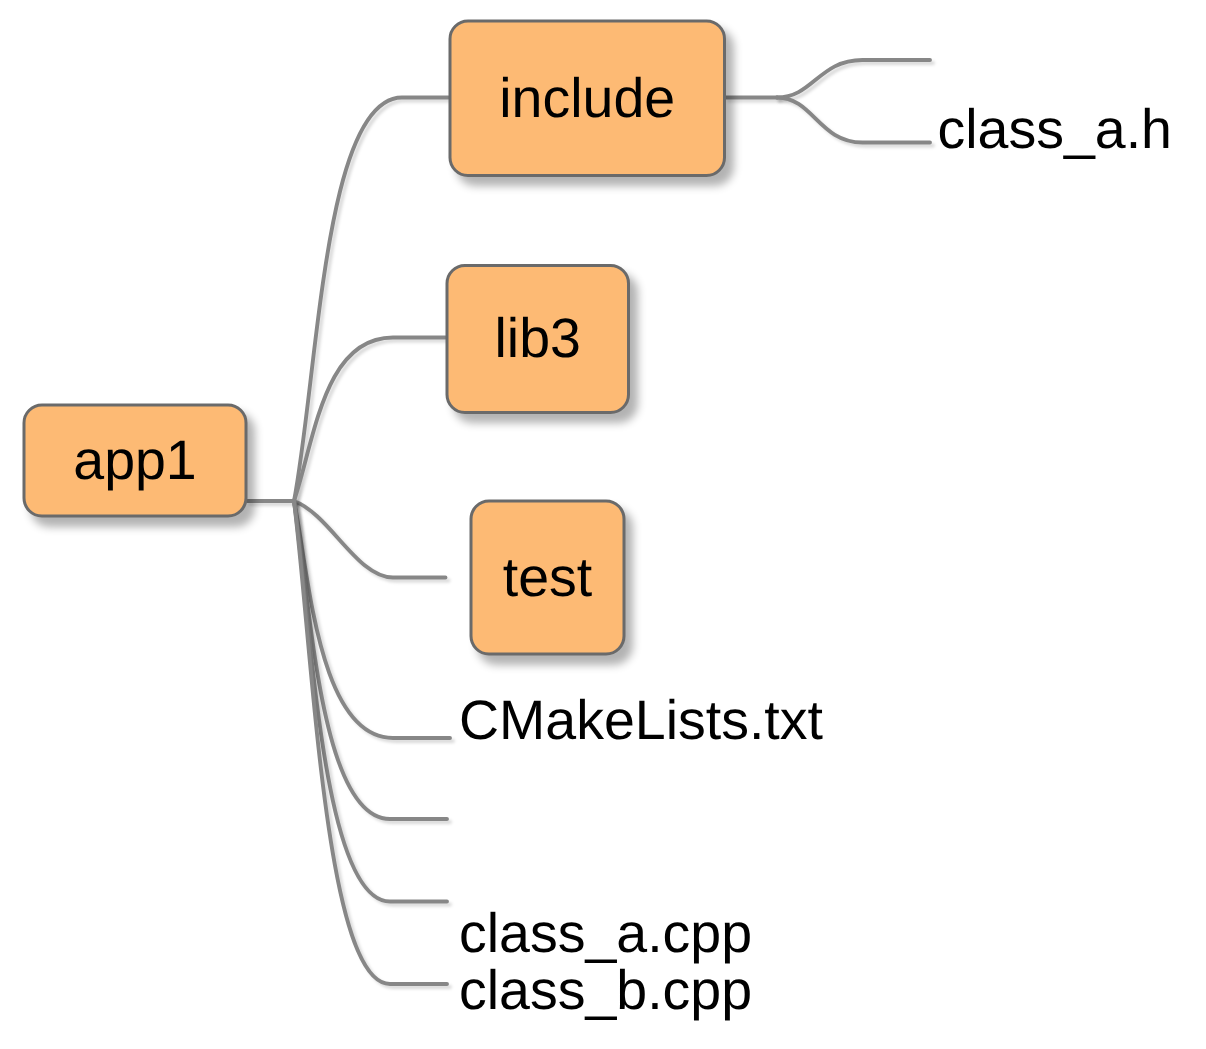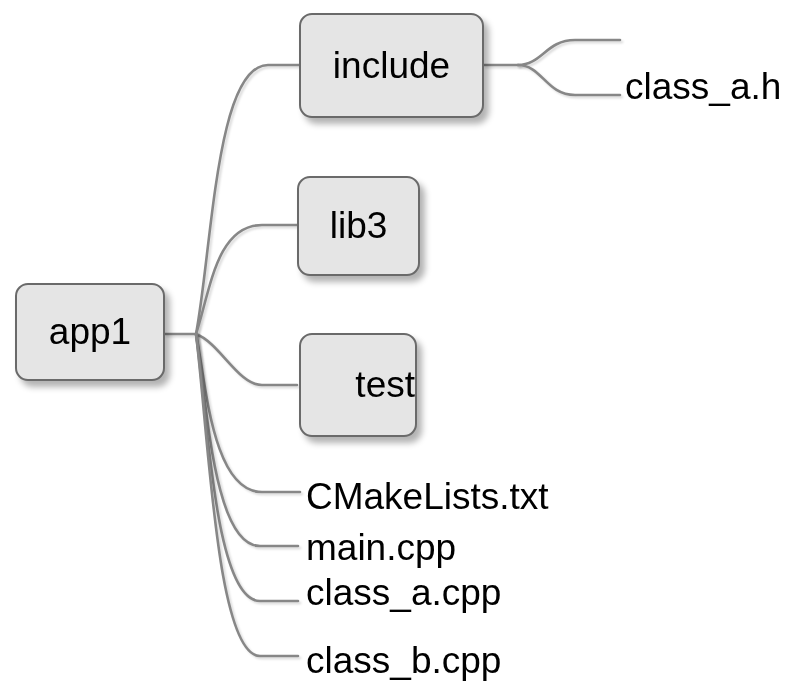--- a/index.html
+++ b/index.html
@@ -27,46 +27,46 @@
     stroke: #878787;
     stroke-width: 2.6;
     stroke-linecap: round;
     filter: drop-shadow(2px 2px 1px rgba(0,0,0,0.15));
   }
   .node {
     position: absolute;
     display: flex;
     align-items: center;
     justify-content: center;
-    background: #e5e5e5;
+    background: #fdba74;
     border: 2.5px solid #6a6a6a;
     border-radius: 13px;
     box-shadow: 5px 6px 6px rgba(0,0,0,0.30);
     font-size: 37px;
     color: #000000;
     box-sizing: border-box;
     white-space: nowrap;
   }
-  .node-app1    { left: 15px;  top: 283px; width: 150px; height: 98px; }
+  .node-app1    { left: 15px;  top: 269px; width: 150px; height: 76px; }
   .node-include { left: 299px; top: 13px;  width: 185px; height: 105px; }
   .node-lib3    { left: 297px; top: 176px; width: 123px; height: 100px; justify-content: center; }
-  .node-test    { left: 299px; top: 333px; width: 118px; height: 104px; justify-content: flex-end; }
+  .node-test    { left: 313px; top: 333px; width: 104px; height: 104px; }
   .file-label {
     position: absolute;
     transform: translateY(-50%);
     font-size: 37px;
     color: #000000;
     white-space: nowrap;
     line-height: 1;
   }
   .lbl-class-a-h   { left: 625px; top: 42px; margin-top: 44px;  }
   .lbl-class-b-h   { left: 625px; top: 96px;  }
-  .lbl-cmakelists  { left: 306px; top: 496px; }
+  .lbl-cmakelists  { left: 306px; top: 480px; }
   .lbl-main-cpp    { left: 306px; top: 547px; }
-  .lbl-class-a-cpp { left: 306px; top: 592px; }
+  .lbl-class-a-cpp { left: 306px; top: 622px; }
   .lbl-class-b-cpp { left: 306px; top: 660px; }
 </style>
 </head>
 <body>
 
 <div class="canvas">
 
   <svg class="connectors" viewBox="0 0 804 699" xmlns="http://www.w3.org/2000/svg">
     <path d="M165,334 L196,334"></path>
     <path d="M196,334 C212,250 216,65 268,65 L299,65"></path>
@@ -95,19 +95,18 @@
 
   <div class="node node-test">
     <span>test</span>
   </div>
 
   <div class="file-label lbl-class-a-h">class_a.h</div>
 
 
   <div class="file-label lbl-cmakelists">CMakeLists.txt</div>
 
-  <div class="file-label lbl-main-cpp">main.cpp</div>
 
   <div class="file-label lbl-class-a-cpp">class_a.cpp</div>
 
   <div class="file-label lbl-class-b-cpp">class_b.cpp</div>
 
 </div>
 
 </body></html>

